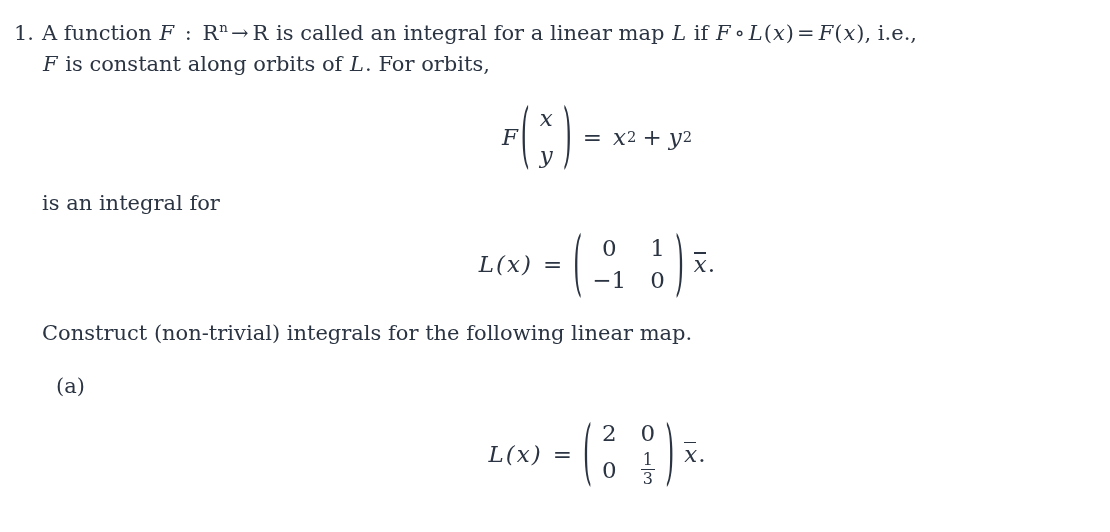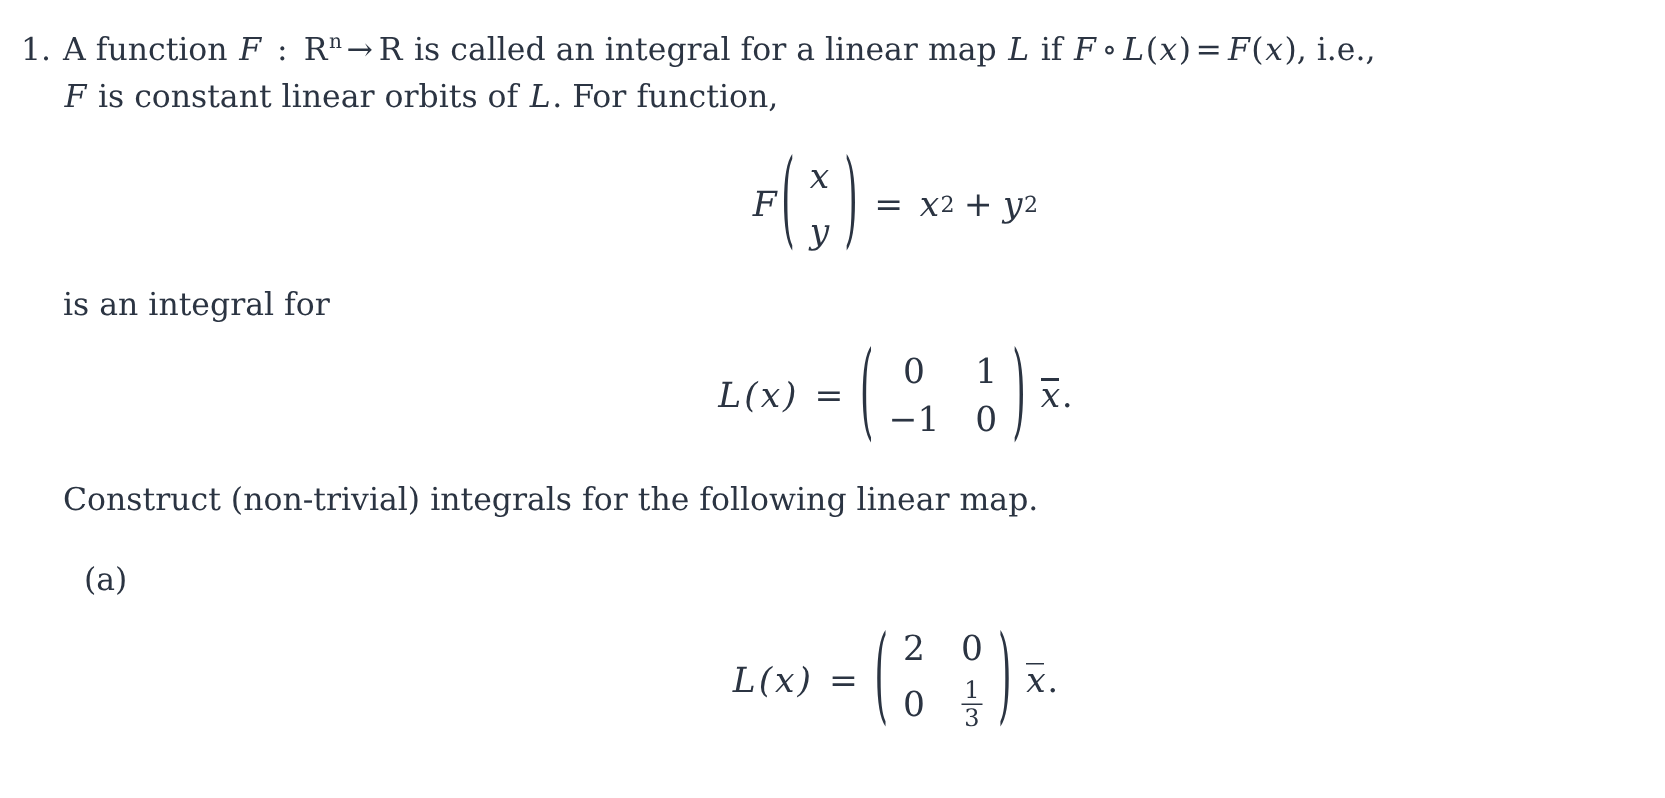--- a/index.html
+++ b/index.html
@@ -226,21 +226,21 @@
 
   <div class="exercise">
     <div class="item-row">
 
       <div class="item-number">1.</div>
 
       <div class="item-body">
 
         <p class="para"><span>A function </span><span class="mi">F</span><span class="op"> : </span><span class="mi mi-up bb">R</span><span class="sup sup-up">n</span><span class="op">→</span><span class="mi mi-up bb">R</span><span> is called an integral for a linear map </span><span class="mi">L</span><span> if </span><span class="mi">F</span><span class="op">∘</span><span class="mi">L</span><span class="mi-up">(</span><span class="mi">x</span><span class="mi-up">)</span><span class="op">=</span><span class="mi">F</span><span class="mi-up">(</span><span class="mi">x</span><span class="mi-up">)</span><span>, i.e.,</span></p>
 
-        <p class="para"><span class="mi">F</span><span> is constant linear orbits of </span><span class="mi">L</span><span>. For function,</span></p>
+        <p class="para"><span class="mi">F</span><span> is constant along orbits of </span><span class="mi">L</span><span>. For orbits,</span></p>
 
         <div class="display eq1">
           <div class="eqline">
             <span class="lhs">F</span>
             <span class="vecwrap">
               <span class="paren paren-tall">(</span>
               <span class="vec">
                 <span class="cell">x</span>
                 <span class="cell">y</span>
               </span>

